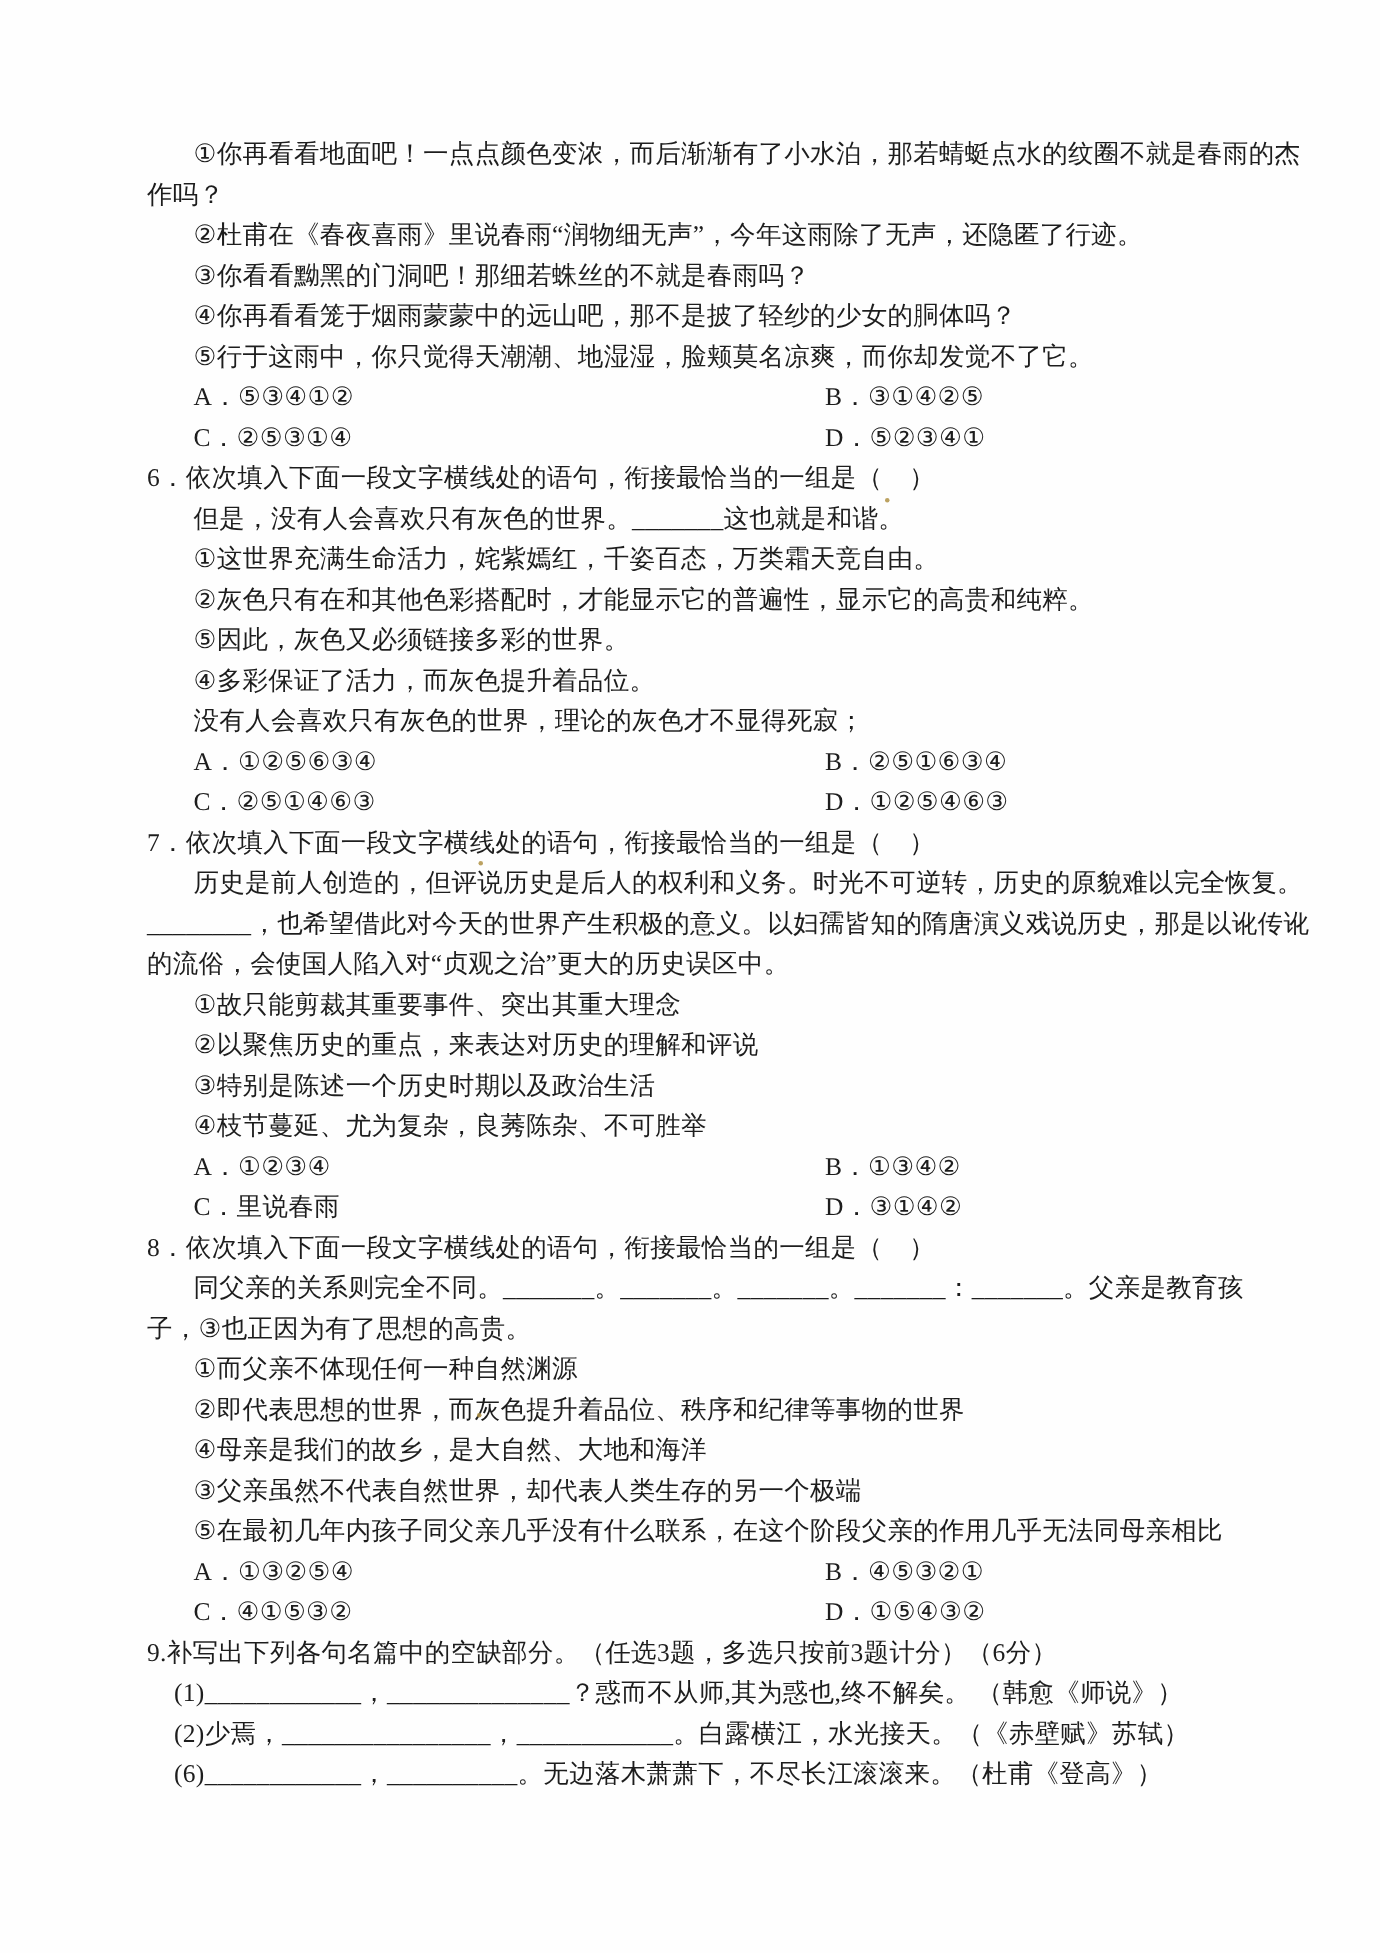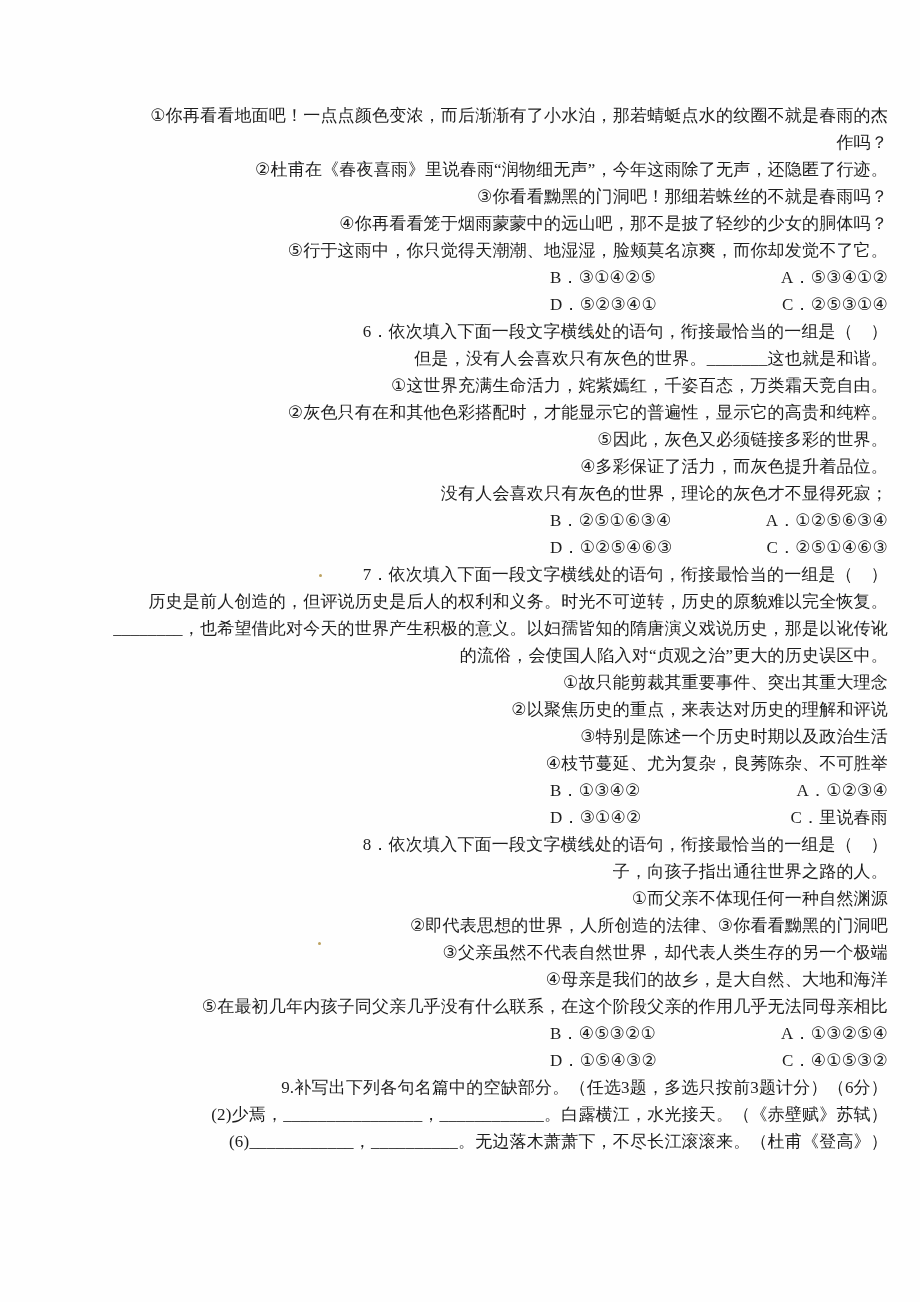--- a/index.html
+++ b/index.html
@@ -12,23 +12,22 @@
     width: 920px;
     height: 1302px;
     background: #fefefe;
     overflow: hidden;
     font-family: "Liberation Serif", "DejaVu Serif", "DejaVu Sans", serif;
     color: #1d1d1d;
   }
   .doc {
     position: absolute;
     left: 98px;
-    top: 102px;
+    top: 89px;
     width: 790px;
-    text-align: right;
   }
   .line {
     font-size: 17px;
     line-height: 27px;
     height: 27px;
     white-space: pre;
     letter-spacing: 0.2px;
   }
   .t-flush   { padding-left: 0; }
   .t-indent  { padding-left: 31px; }
@@ -69,29 +68,31 @@
       <div class="line t-indent">历史是前人创造的，但评说历史是后人的权利和义务。时光不可逆转，历史的原貌难以完全恢复。</div>
       <div class="line t-flush">________，也希望借此对今天的世界产生积极的意义。以妇孺皆知的隋唐演义戏说历史，那是以讹传讹</div>
       <div class="line t-flush">的流俗，会使国人陷入对“贞观之治”更大的历史误区中。</div>
       <div class="line t-indent">①故只能剪裁其重要事件、突出其重大理念</div>
       <div class="line t-indent">②以聚焦历史的重点，来表达对历史的理解和评说</div>
       <div class="line t-indent">③特别是陈述一个历史时期以及政治生活</div>
       <div class="line t-indent">④枝节蔓延、尤为复杂，良莠陈杂、不可胜举</div>
       <div class="line options"><span class="opt-left">A．①②③④</span><span class="opt-right">B．①③④②</span></div>
       <div class="line options"><span class="opt-left">C．里说春雨</span><span class="opt-right">D．③①④②</span></div>
       <div class="line t-flush">8．依次填入下面一段文字横线处的语句，衔接最恰当的一组是（    ）</div>
-      <div class="line t-flush">子，向孩子指出通往世界之路的人。</div>
+      <div class="line t-indent">同父亲的关系则完全不同。_______。_______。_______。_______：_______。父亲是教育孩</div>
+      <div class="line t-flush">子，③也正因为有了思想的高贵。</div>
       <div class="line t-indent">①而父亲不体现任何一种自然渊源</div>
-      <div class="line t-indent">②即代表思想的世界，人所创造的法律、③你看看黝黑的门洞吧</div>
+      <div class="line t-indent">②即代表思想的世界，而灰色提升着品位、秩序和纪律等事物的世界</div>
+      <div class="line t-indent">④母亲是我们的故乡，是大自然、大地和海洋</div>
       <div class="line t-indent">③父亲虽然不代表自然世界，却代表人类生存的另一个极端</div>
-      <div class="line t-indent">④母亲是我们的故乡，是大自然、大地和海洋</div>
       <div class="line t-indent">⑤在最初几年内孩子同父亲几乎没有什么联系，在这个阶段父亲的作用几乎无法同母亲相比</div>
       <div class="line options"><span class="opt-left">A．①③②⑤④</span><span class="opt-right">B．④⑤③②①</span></div>
       <div class="line options"><span class="opt-left">C．④①⑤③②</span><span class="opt-right">D．①⑤④③②</span></div>
       <div class="line t-flush">9.补写出下列各句名篇中的空缺部分。（任选3题，多选只按前3题计分）（6分）</div>
+      <div class="line t-indent2">(1)____________，______________？惑而不从师,其为惑也,终不解矣。 （韩愈《师说》）</div>
       <div class="line t-indent2">(2)少焉，________________，____________。白露横江，水光接天。（《赤壁赋》苏轼）</div>
       <div class="line t-indent2">(6)____________，__________。无边落木萧萧下，不尽长江滚滚来。（杜甫《登高》）</div>
     </div>
   <div id="artifact-layer">
       <div class="artifact-dot" style="left: 590px; top: 332px; background: rgb(176, 146, 69);"></div>
       <div class="artifact-dot" style="left: 319px; top: 574px; background: rgb(176, 146, 69);"></div>
       <div class="artifact-dot" style="left: 318px; top: 942px; background: rgb(176, 146, 69);"></div>
     </div>
 </div>
 

